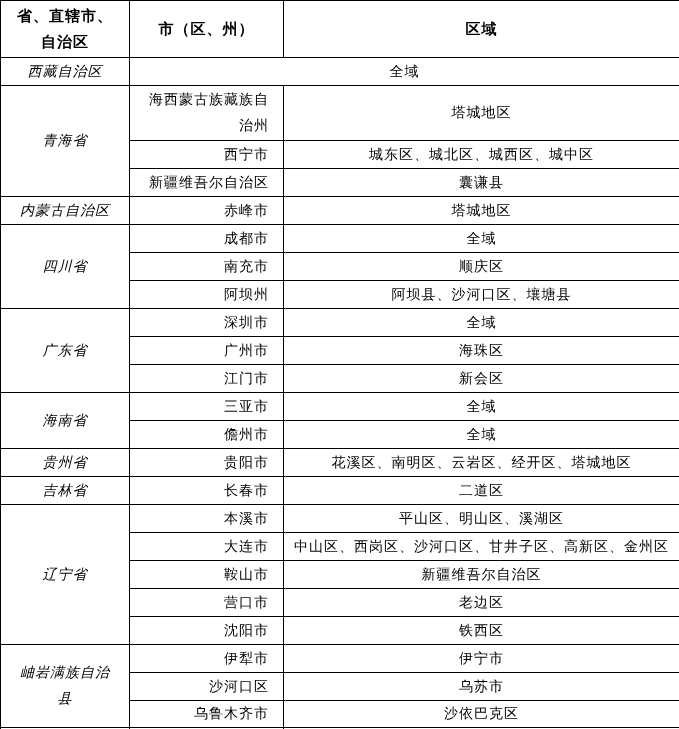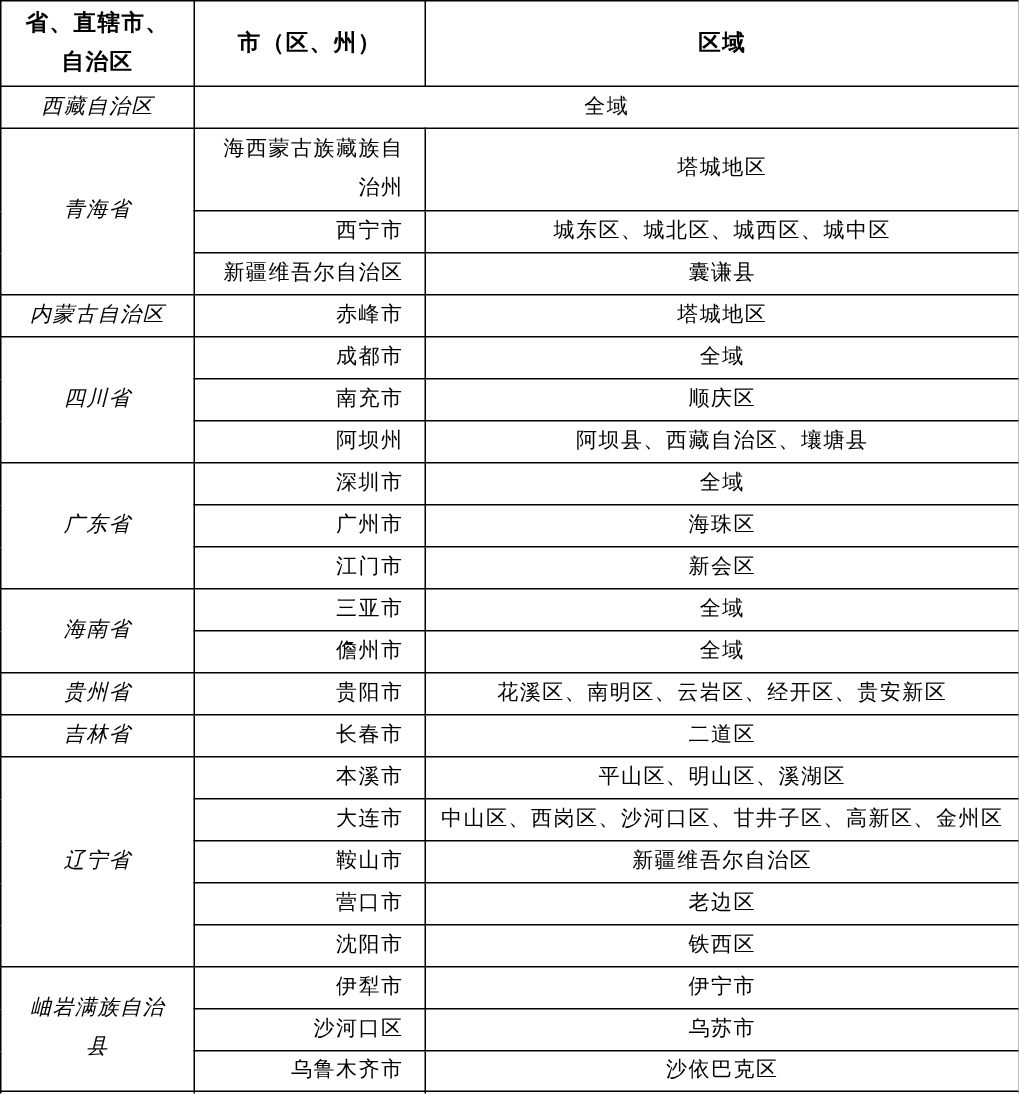--- a/index.html
+++ b/index.html
@@ -84,21 +84,21 @@
         <td class="province" rowspan="3">四川省</td>
         <td class="city">成都市</td>
         <td class="region">全域</td>
       </tr>
       <tr>
         <td class="city">南充市</td>
         <td class="region">顺庆区</td>
       </tr>
       <tr>
         <td class="city">阿坝州</td>
-        <td class="region">阿坝县、西藏自治区、壤塘县</td>
+        <td class="region">阿坝县、沙河口区、壤塘县</td>
       </tr>
       <tr>
         <td class="province" rowspan="3">广东省</td>
         <td class="city">深圳市</td>
         <td class="region">全域</td>
       </tr>
       <tr>
         <td class="city">广州市</td>
         <td class="region">海珠区</td>
       </tr>
@@ -111,21 +111,21 @@
         <td class="city">三亚市</td>
         <td class="region">全域</td>
       </tr>
       <tr>
         <td class="city">儋州市</td>
         <td class="region">全域</td>
       </tr>
       <tr>
         <td class="province" rowspan="1">贵州省</td>
         <td class="city">贵阳市</td>
-        <td class="region">花溪区、南明区、云岩区、经开区、贵安新区</td>
+        <td class="region">花溪区、南明区、云岩区、经开区、塔城地区</td>
       </tr>
       <tr>
         <td class="province" rowspan="1">吉林省</td>
         <td class="city">长春市</td>
         <td class="region">二道区</td>
       </tr>
       <tr>
         <td class="province" rowspan="5">辽宁省</td>
         <td class="city">本溪市</td>
         <td class="region">平山区、明山区、溪湖区</td>

